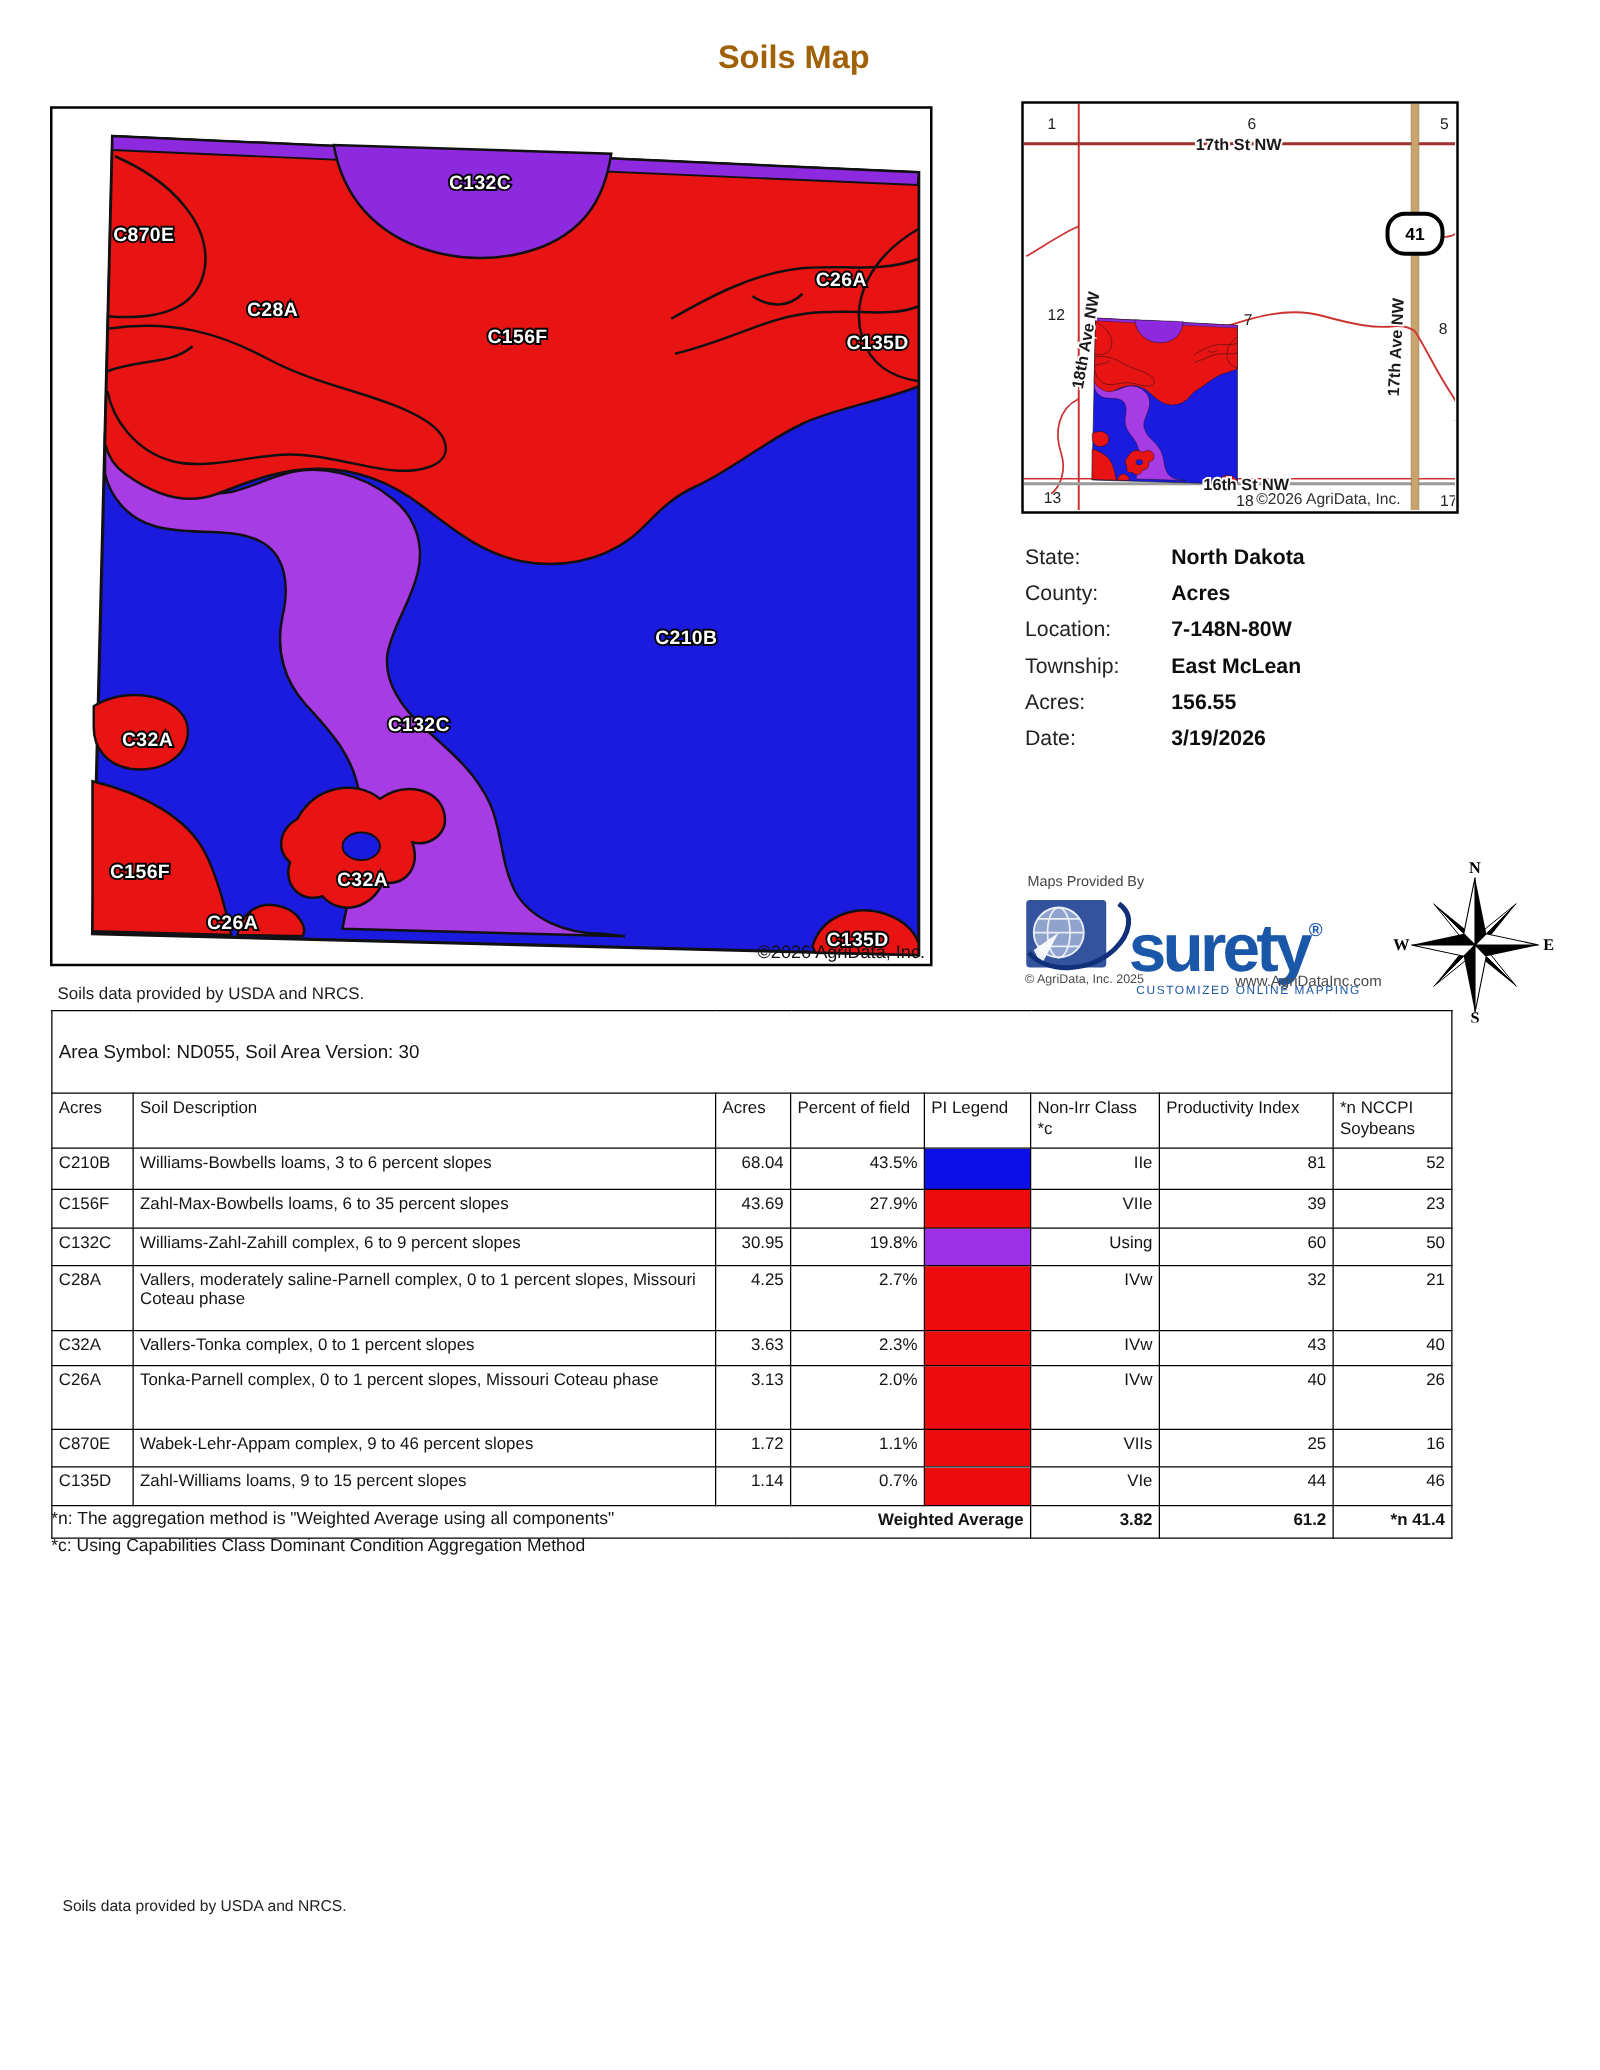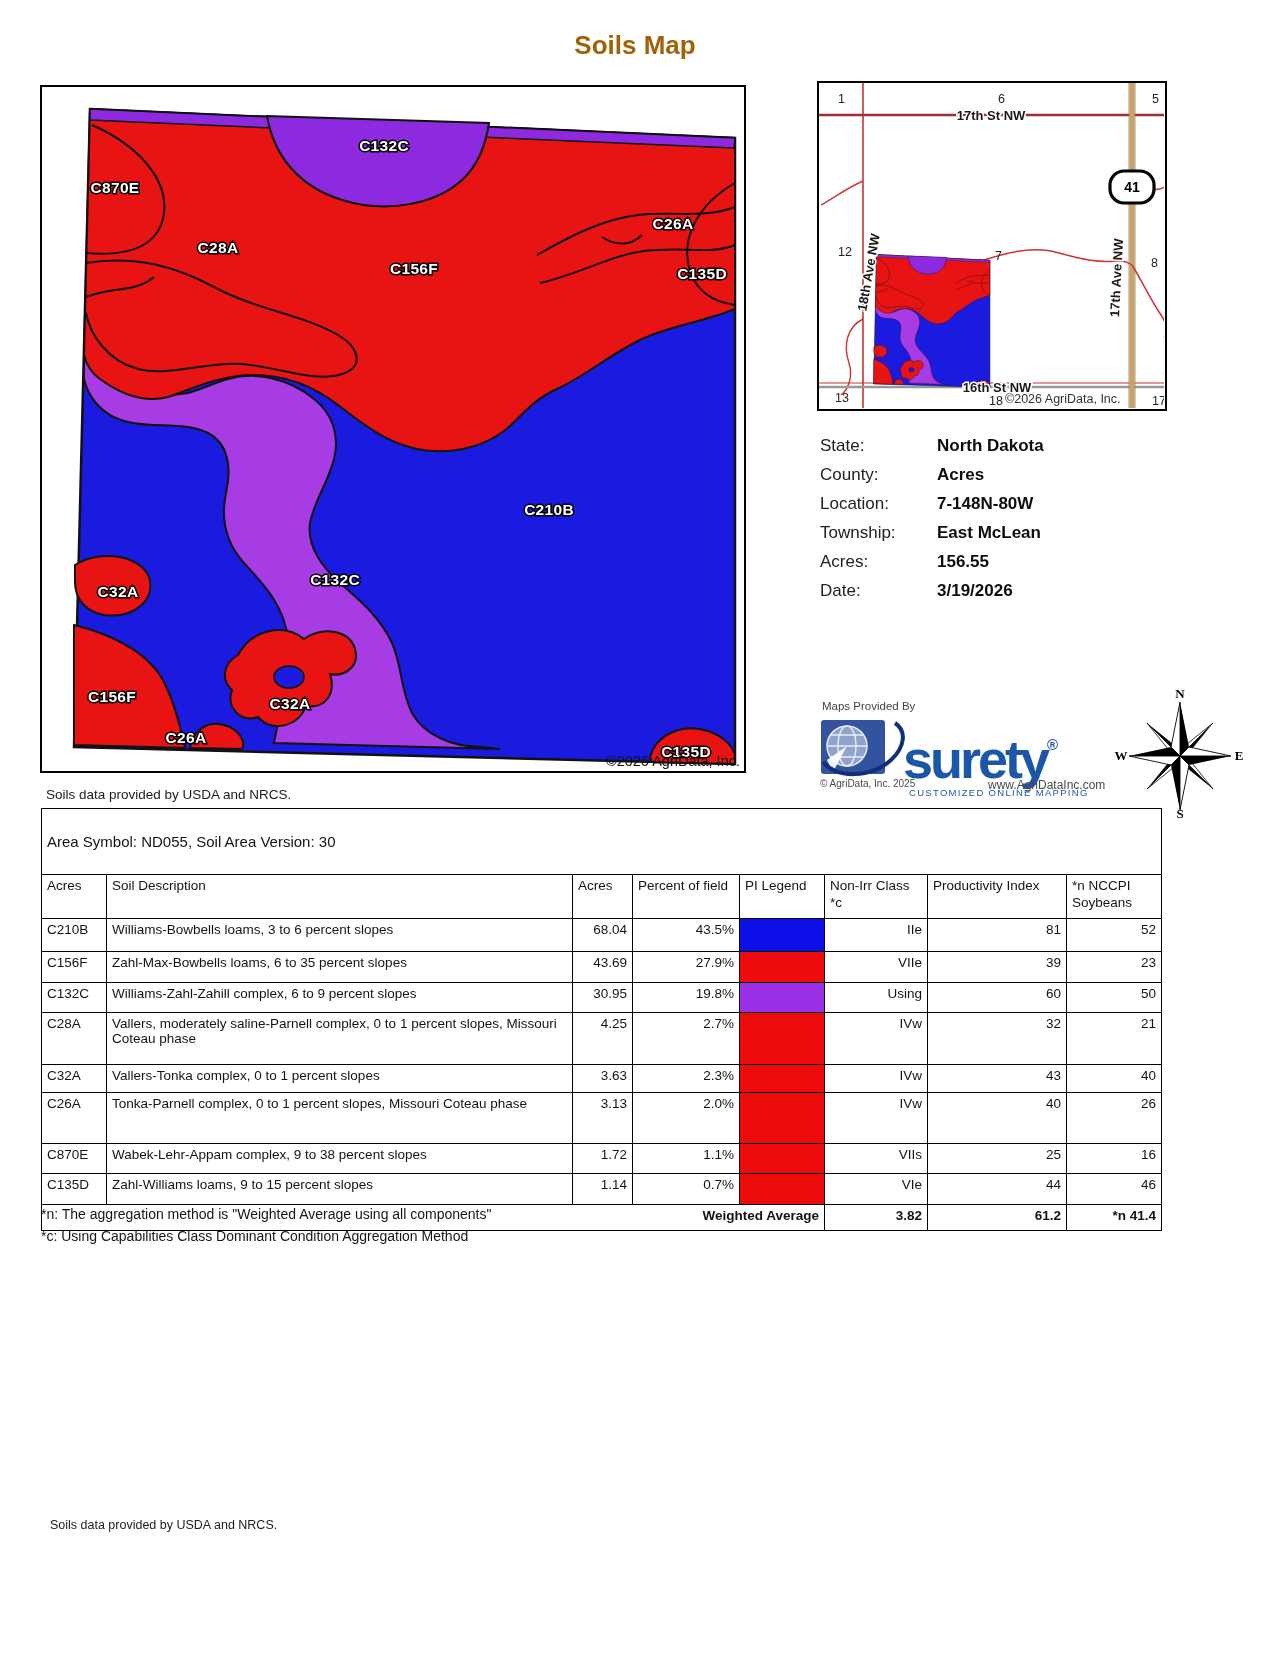--- a/index.html
+++ b/index.html
@@ -306,21 +306,21 @@
         <td>Tonka-Parnell complex, 0 to 1 percent slopes, Missouri Coteau phase</td>
         <td class="td-num">3.13</td>
         <td class="td-num">2.0%</td>
         <td class="td-legend" style="background: rgb(238, 11, 11);"></td>
         <td class="td-num">IVw</td>
         <td class="td-num">40</td>
         <td class="td-num">26</td>
       </tr>
       <tr style="height: 30px;">
         <td>C870E</td>
-        <td>Wabek-Lehr-Appam complex, 9 to 38 percent slopes</td>
+        <td>Wabek-Lehr-Appam complex, 9 to 46 percent slopes</td>
         <td class="td-num">1.72</td>
         <td class="td-num">1.1%</td>
         <td class="td-legend" style="background: rgb(238, 11, 11);"></td>
         <td class="td-num">VIIs</td>
         <td class="td-num">25</td>
         <td class="td-num">16</td>
       </tr>
       <tr style="height: 31px;">
         <td>C135D</td>
         <td>Zahl-Williams loams, 9 to 15 percent slopes</td>

